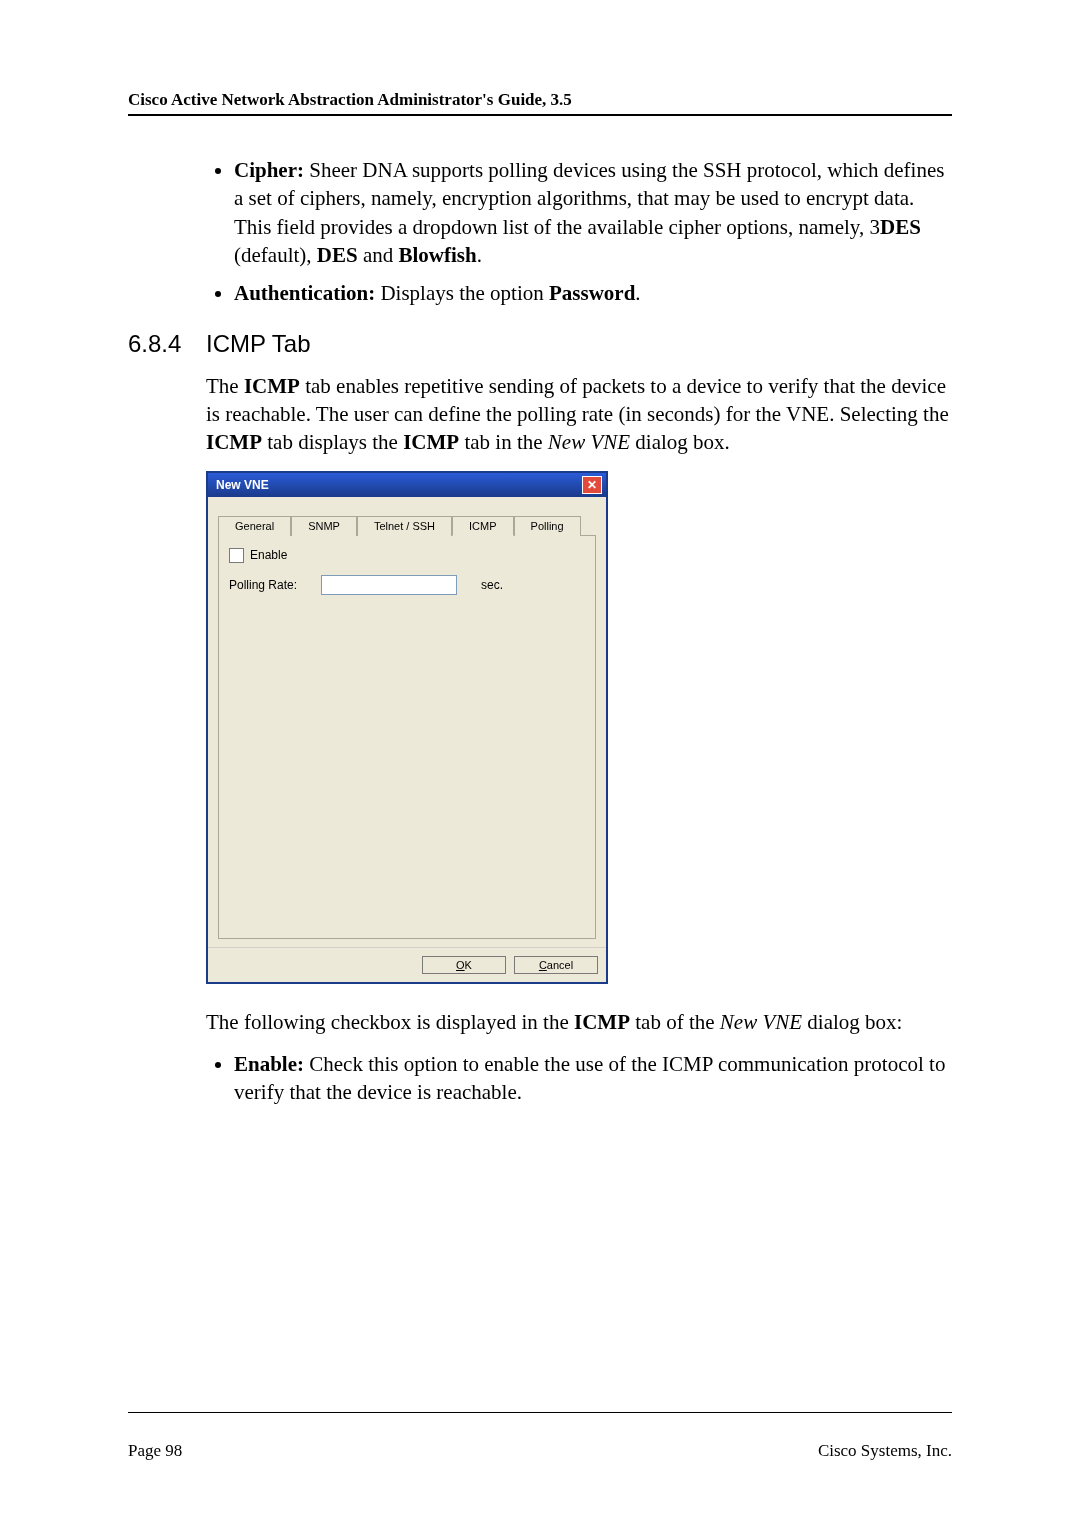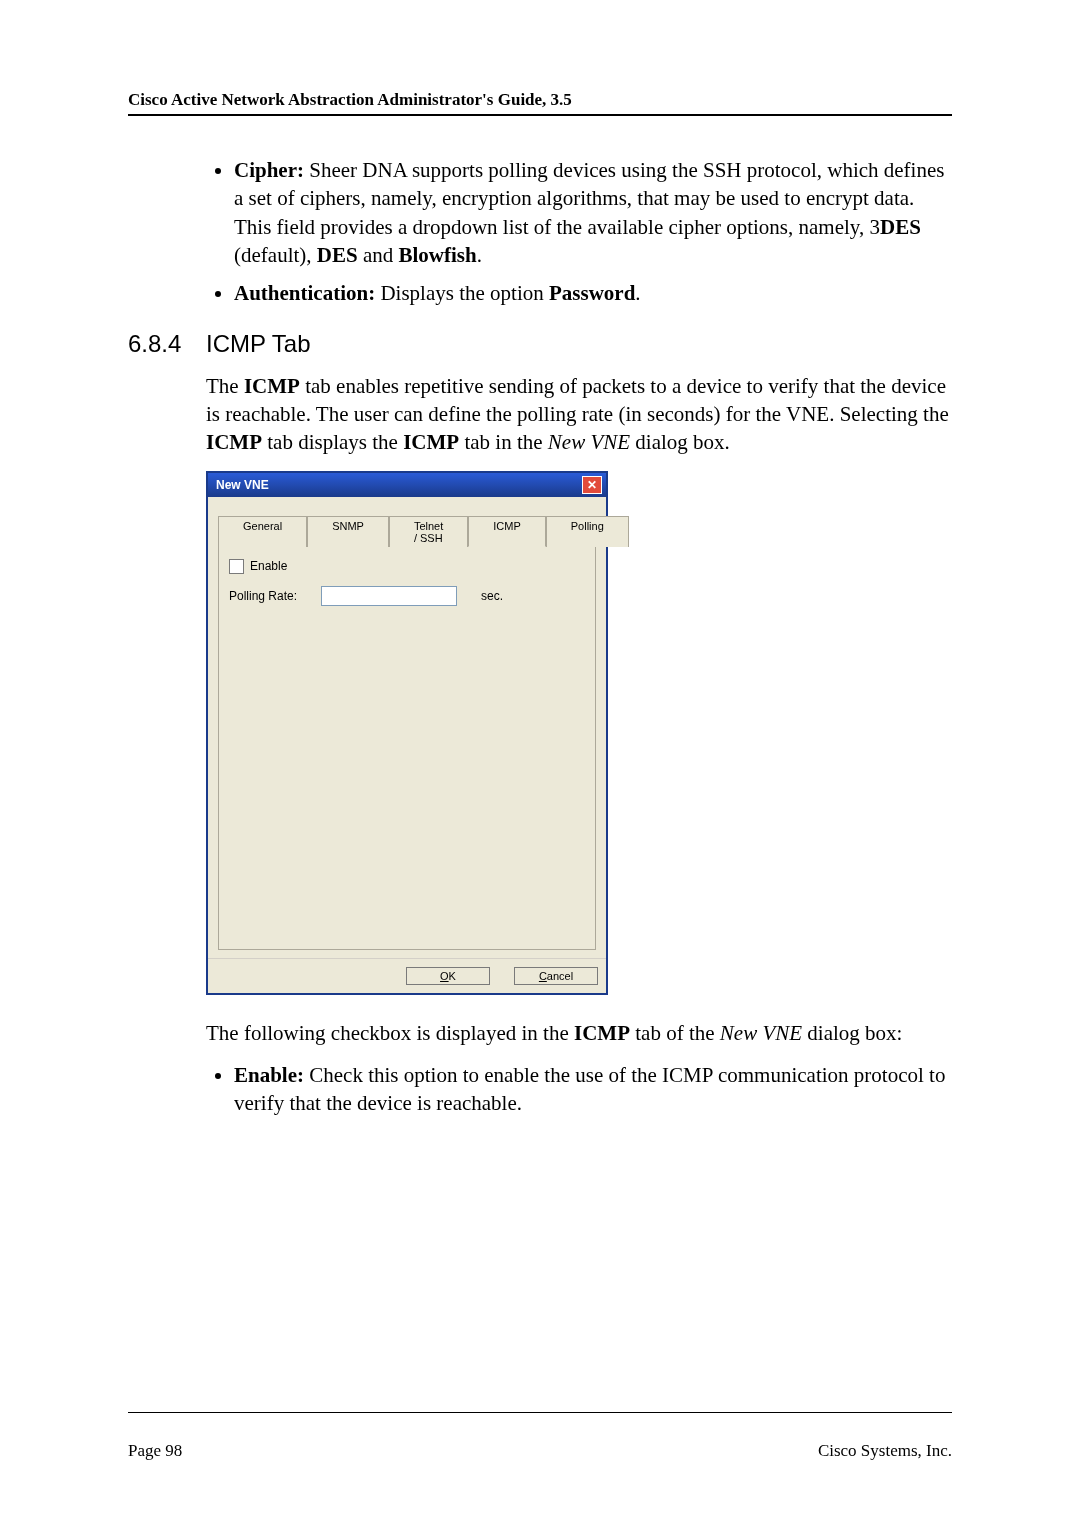--- a/index.html
+++ b/index.html
@@ -77,21 +77,21 @@
     display: flex; align-items:center; justify-content:center;
     color:#fff; font-weight:bold; font-size:12px; line-height:1;
   }
   .dialog-body {
     padding: 18px 10px 8px 10px;
     min-height: 420px;
     position: relative;
   }
   .tabrow { display:flex; border-bottom:1px solid #aca899; }
   .tab {
-    padding: 3px 24px;
+    padding: 3px 16px;
     border: 1px solid #aca899;
     border-bottom: none;
     background: #ece9d8;
     margin-right: 0;
     font-size: 11px;
     position: relative;
     top: 1px;
   }
   .tab.active {
     background: #ece9d8;
@@ -106,21 +106,21 @@
   }
   .chk-row { display:flex; align-items:center; margin-bottom:12px; }
   .chk {
     width:13px; height:13px; border:1px solid #7a7a7a; background:#fff; margin-right:6px;
   }
   .field-row { display:flex; align-items:center; gap:24px; margin-top:4px; }
   .field-row input {
     width: 130px; height:16px; border:1px solid #7f9db9; background:#fff;
   }
   .btnbar {
-    display:flex; justify-content:flex-end; gap:24px;
+    display:flex; justify-content:flex-end; gap:8px;
     padding: 8px;
     border-top: 1px solid #d4d0c8;
   }
   .btn {
     min-width: 62px;
     padding: 2px 10px;
     border: 1px solid #7a7a7a;
     background: #ece9d8;
     font-size: 11px;
     text-align:center;

